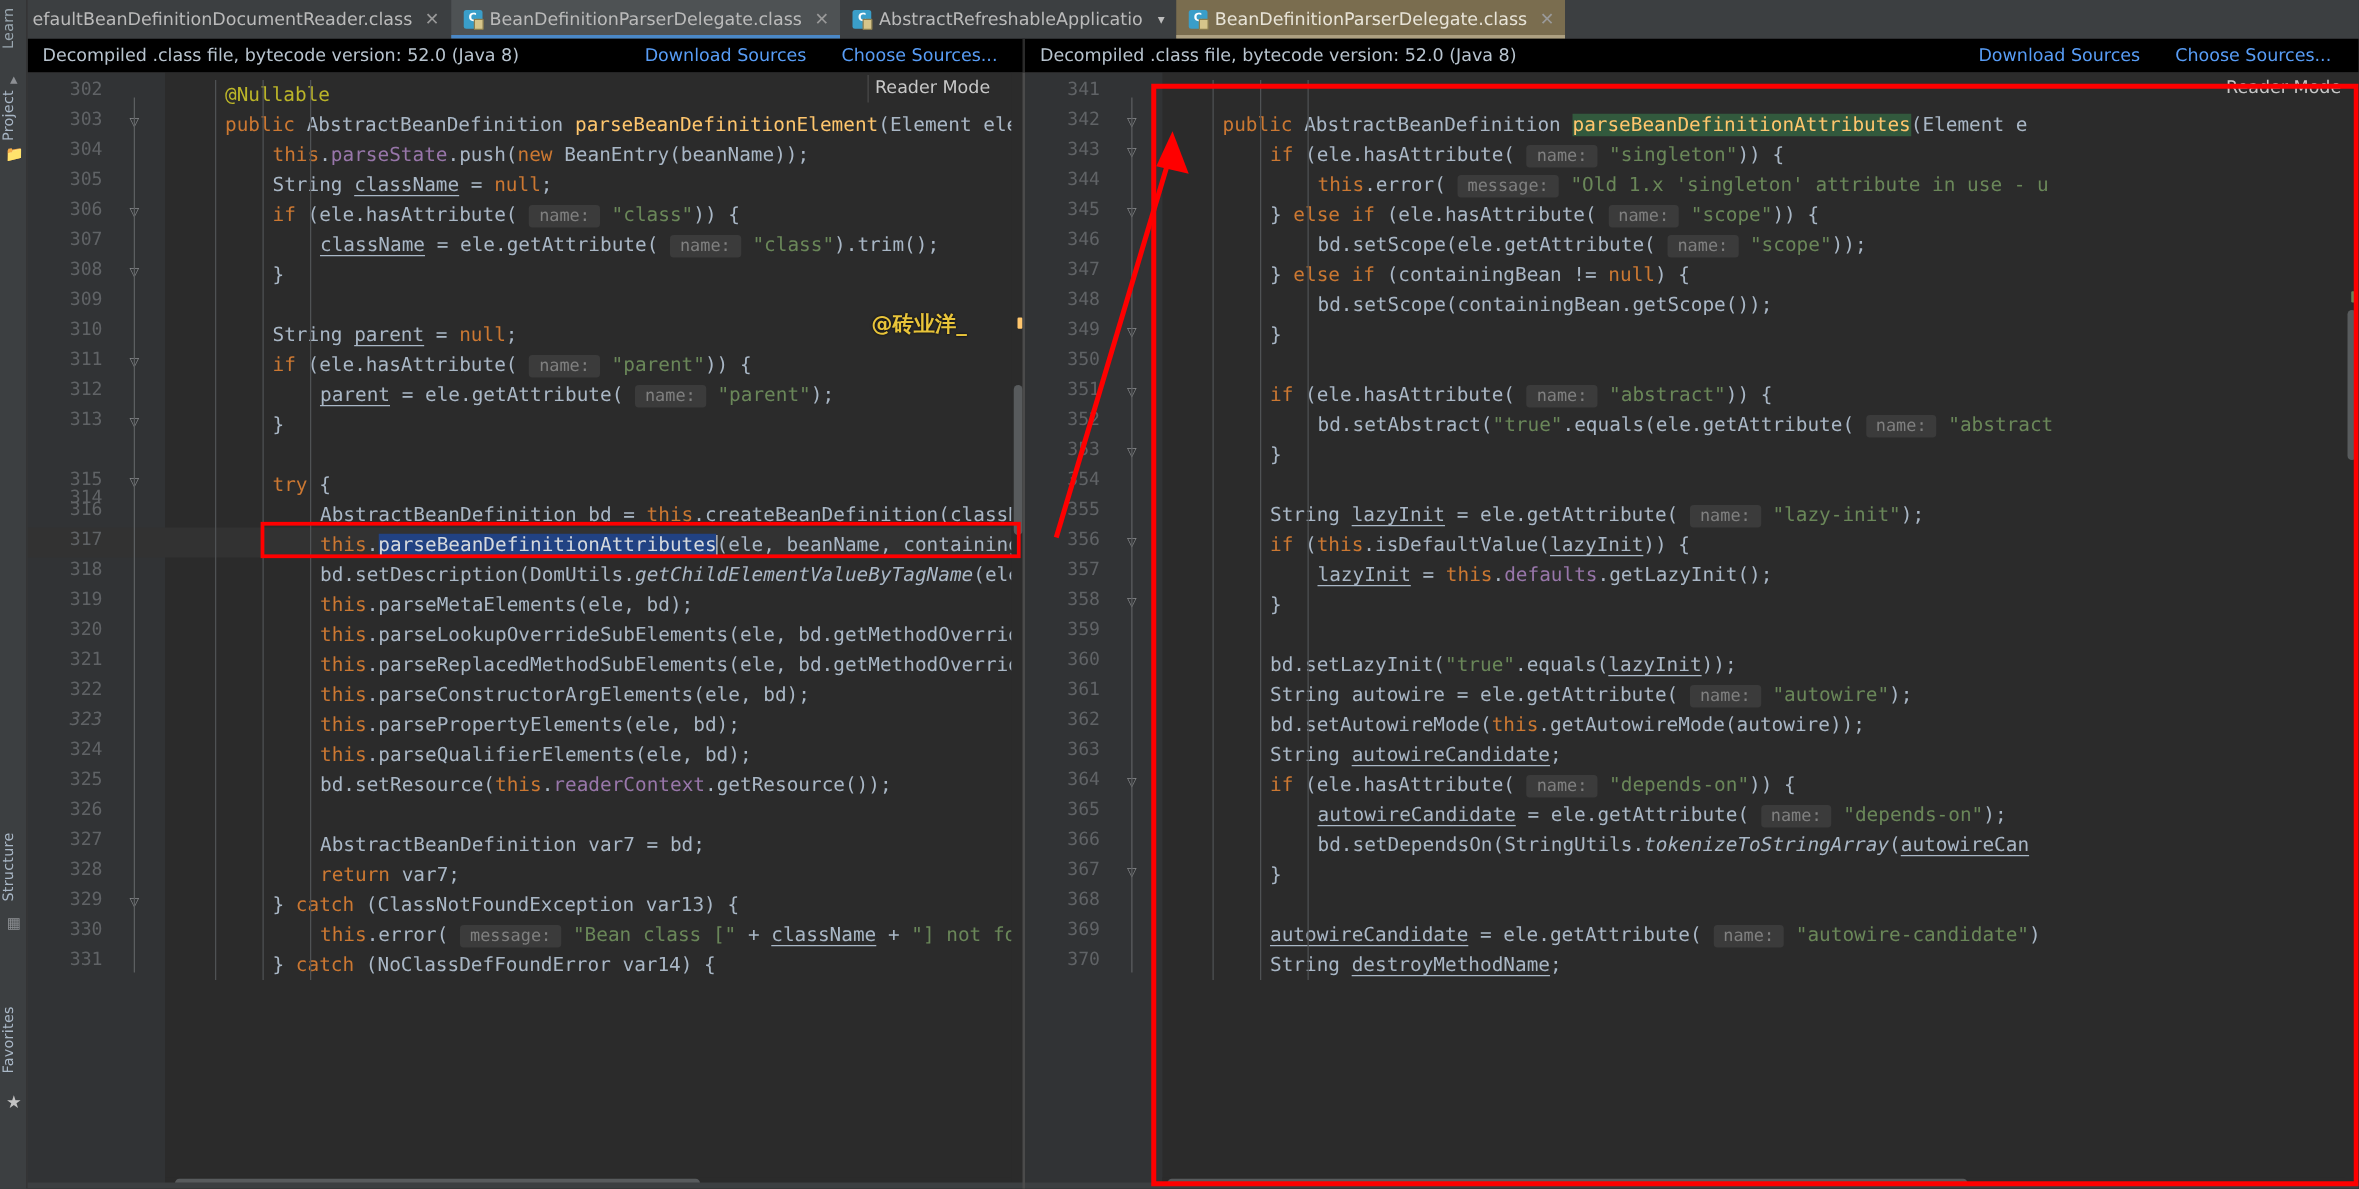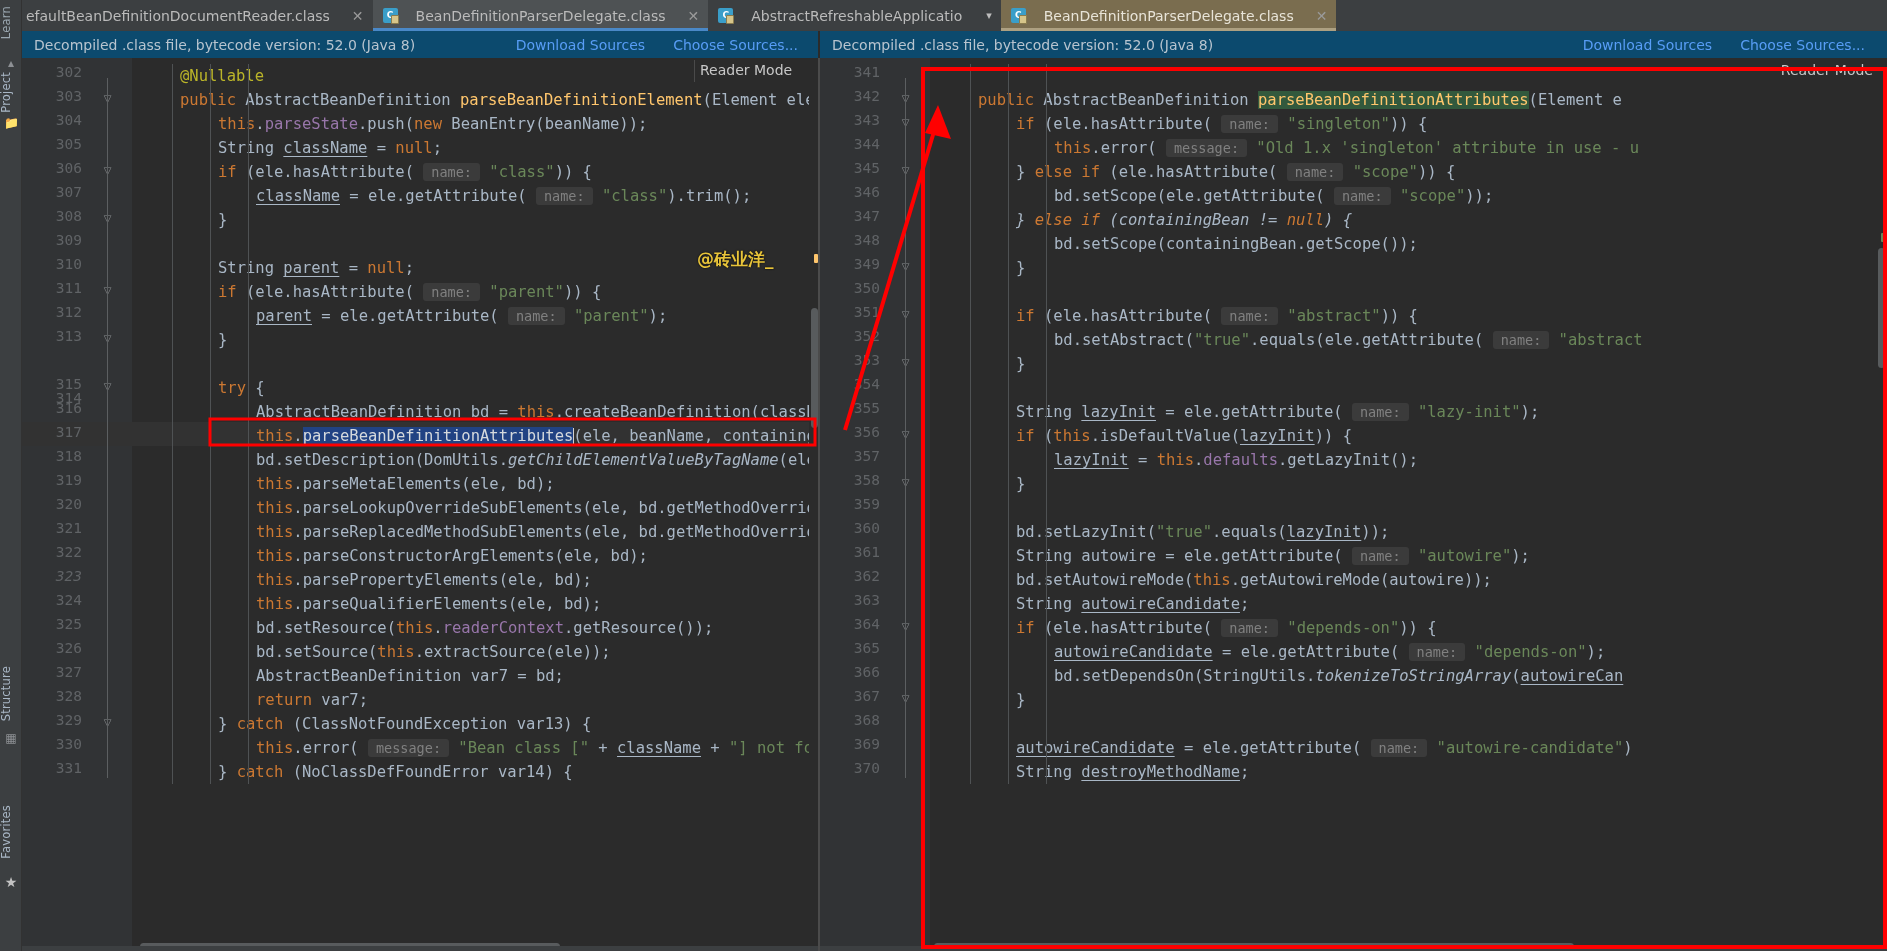--- a/index.html
+++ b/index.html
@@ -38,21 +38,21 @@
   .ticon.structure-i { bottom: 206px; }
   .ticon.fav-i { bottom: 62px; color: #c3c3c3; font-size: 14px; }
 
   
   .tabbar {
     position: absolute; left: 22px; top: 0; right: 0; height: 31px;
     background: #3c3f41; display: flex; align-items: stretch;
     overflow: hidden;
   }
   .tab {
-    display: flex; align-items: center; gap: 18px;
+    display: flex; align-items: center; gap: 6px;
     padding: 0 9px 0 10px; height: 31px;
     color: #bbbbbb; font-size: 14px; white-space: nowrap;
     position: relative; cursor: default;
     font-family: "DejaVu Sans", sans-serif;
   }
   .tab.inactive-dark { background: #3c3f41; }
   .tab.active-blue { background: #4e5254; }
   .tab.active-blue::after {
     content: ""; position: absolute; left: 0; right: 0; bottom: 0;
     height: 3px; background: #4a88c7;
@@ -75,21 +75,21 @@
     border-radius:1px;
   }
   .tab .closex {
     color: #9a9a9a; font-size: 14px; margin-left: 4px; line-height: 1;
   }
   .tab .chev { color: #bdbdbd; font-size: 11px; margin-left: 6px; }
 
   
   .notifbar {
     position: absolute; top: 31px; height: 27px;
-    background: #0c4a6e; display: flex; align-items: center;
+    background: #000000; display: flex; align-items: center;
     color: #b8c4cf; font-size: 14px;
     font-family: "DejaVu Sans", sans-serif;
   }
   .notifbar .msg { padding-left: 12px; white-space: nowrap; }
   .notifbar .links { margin-left: auto; display: flex; gap: 28px; padding-right: 22px; }
   .notifbar .links a { color: #589df6; text-decoration: none; white-space: nowrap; }
   .nb-left { left: 22px; width: 798px; }
   .nb-right { left: 820px; right: 0; }
   .nb-sep { position: absolute; top: 31px; left: 818px; width: 2px; height: 27px; background: #2b2b2b; }
 
@@ -317,21 +317,20 @@
         <div class="caretrow" style="top: 364px;"></div>
         <div class="cline" style="top: 366px; padding-left: 124px;"><span class="kw">this</span><span class="plain">.</span><span class="sel">parseBeanDefinitionAttributes</span><span class="caretbar"></span><span class="plain">(ele, beanName, containingBean,</span></div>
         <div class="cline" style="top: 390px; padding-left: 124px;"><span class="plain">bd.setDescription(DomUtils.</span><span class="ital">getChildElementValueByTagName</span><span class="plain">(ele, </span></div>
         <div class="cline" style="top: 414px; padding-left: 124px;"><span class="kw">this</span><span class="plain">.parseMetaElements(ele, bd);</span></div>
         <div class="cline" style="top: 438px; padding-left: 124px;"><span class="kw">this</span><span class="plain">.parseLookupOverrideSubElements(ele, bd.getMethodOverrides())</span></div>
         <div class="cline" style="top: 462px; padding-left: 124px;"><span class="kw">this</span><span class="plain">.parseReplacedMethodSubElements(ele, bd.getMethodOverrides())</span></div>
         <div class="cline" style="top: 486px; padding-left: 124px;"><span class="kw">this</span><span class="plain">.parseConstructorArgElements(ele, bd);</span></div>
         <div class="cline" style="top: 510px; padding-left: 124px;"><span class="kw">this</span><span class="plain">.parsePropertyElements(ele, bd);</span></div>
         <div class="cline" style="top: 534px; padding-left: 124px;"><span class="kw">this</span><span class="plain">.parseQualifierElements(ele, bd);</span></div>
         <div class="cline" style="top: 558px; padding-left: 124px;"><span class="plain">bd.setResource(</span><span class="kw">this</span><span class="plain">.</span><span class="fld">readerContext</span><span class="plain">.getResource());</span></div>
-        <div class="cline" style="top: 582px; padding-left: 124px;"><span class="plain">bd.setSource(</span><span class="kw">this</span><span class="plain">.extractSource(ele));</span></div>
         <div class="cline" style="top: 606px; padding-left: 124px;"><span class="plain">AbstractBeanDefinition var7 = bd;</span></div>
         <div class="cline" style="top: 630px; padding-left: 124px;"><span class="kw">return </span><span class="plain">var7;</span></div>
         <div class="cline" style="top: 654px; padding-left: 86px;"><span class="plain">} </span><span class="kw">catch </span><span class="plain">(ClassNotFoundException var13) {</span></div>
         <div class="cline" style="top: 678px; padding-left: 124px;"><span class="kw">this</span><span class="plain">.error( </span><span class="hintchip">message:</span><span class="plain"> </span><span class="str">"Bean class ["</span><span class="plain"> + </span><span class="und">className</span><span class="plain"> + </span><span class="str">"] not found"</span></div>
         <div class="cline" style="top: 702px; padding-left: 86px;"><span class="plain">} </span><span class="kw">catch </span><span class="plain">(NoClassDefFoundError var14) {</span></div>
         <div class="indentguide" style="left: 40px; top: 6px; height: 720px;"></div>
         <div class="indentguide" style="left: 78px; top: 6px; height: 720px;"></div>
         <div class="indentguide" style="left: 116px; top: 6px; height: 720px;"></div>
       </div>
     <div class="hscroll" style="left:110px; right:11px;">
@@ -391,21 +390,21 @@
         <div class="gnum" style="top: 702px;">370</div>
         <div class="fold-line" style="top: 20px; height: 700px;"></div>
       </div>
     <div class="codearea" id="code-right">
         <div class="cline" style="top: 6px; padding-left: 10px;"></div>
         <div class="cline" style="top: 30px; padding-left: 48px;"><span class="kw">public </span><span class="plain">AbstractBeanDefinition </span><span class="sel-search">parseBeanDefinitionAttributes</span><span class="plain">(Element e</span></div>
         <div class="cline" style="top: 54px; padding-left: 86px;"><span class="kw">if </span><span class="plain">(ele.hasAttribute( </span><span class="hintchip">name:</span><span class="plain"> </span><span class="str">"singleton"</span><span class="plain">)) {</span></div>
         <div class="cline" style="top: 78px; padding-left: 124px;"><span class="kw">this</span><span class="plain">.error( </span><span class="hintchip">message:</span><span class="plain"> </span><span class="str">"Old 1.x 'singleton' attribute in use - u</span></div>
         <div class="cline" style="top: 102px; padding-left: 86px;"><span class="plain">} </span><span class="kw">else if </span><span class="plain">(ele.hasAttribute( </span><span class="hintchip">name:</span><span class="plain"> </span><span class="str">"scope"</span><span class="plain">)) {</span></div>
         <div class="cline" style="top: 126px; padding-left: 124px;"><span class="plain">bd.setScope(ele.getAttribute( </span><span class="hintchip">name:</span><span class="plain"> </span><span class="str">"scope"</span><span class="plain">));</span></div>
-        <div class="cline" style="top: 150px; padding-left: 86px; font-style: italic;"><span class="plain">} </span><span class="kw">else if </span><span class="plain">(containingBean != </span><span class="kw">null</span><span class="plain">) {</span></div>
+        <div class="cline" style="top: 150px; padding-left: 86px;"><span class="plain">} </span><span class="kw">else if </span><span class="plain">(containingBean != </span><span class="kw">null</span><span class="plain">) {</span></div>
         <div class="cline" style="top: 174px; padding-left: 124px;"><span class="plain">bd.setScope(containingBean.getScope());</span></div>
         <div class="cline" style="top: 198px; padding-left: 86px;"><span class="plain">}</span></div>
         <div class="cline" style="top: 222px; padding-left: 10px;"></div>
         <div class="cline" style="top: 246px; padding-left: 86px;"><span class="kw">if </span><span class="plain">(ele.hasAttribute( </span><span class="hintchip">name:</span><span class="plain"> </span><span class="str">"abstract"</span><span class="plain">)) {</span></div>
         <div class="cline" style="top: 270px; padding-left: 124px;"><span class="plain">bd.setAbstract(</span><span class="str">"true"</span><span class="plain">.equals(ele.getAttribute( </span><span class="hintchip">name:</span><span class="plain"> </span><span class="str">"abstract</span></div>
         <div class="cline" style="top: 294px; padding-left: 86px;"><span class="plain">}</span></div>
         <div class="cline" style="top: 318px; padding-left: 10px;"></div>
         <div class="cline" style="top: 342px; padding-left: 86px;"><span class="plain">String </span><span class="und">lazyInit</span><span class="plain"> = ele.getAttribute( </span><span class="hintchip">name:</span><span class="plain"> </span><span class="str">"lazy-init"</span><span class="plain">);</span></div>
         <div class="cline" style="top: 366px; padding-left: 86px;"><span class="kw">if </span><span class="plain">(</span><span class="kw">this</span><span class="plain">.isDefaultValue(</span><span class="und">lazyInit</span><span class="plain">)) {</span></div>
         <div class="cline" style="top: 390px; padding-left: 124px;"><span class="und">lazyInit</span><span class="plain"> = </span><span class="kw">this</span><span class="plain">.</span><span class="fld">defaults</span><span class="plain">.getLazyInit();</span></div>

